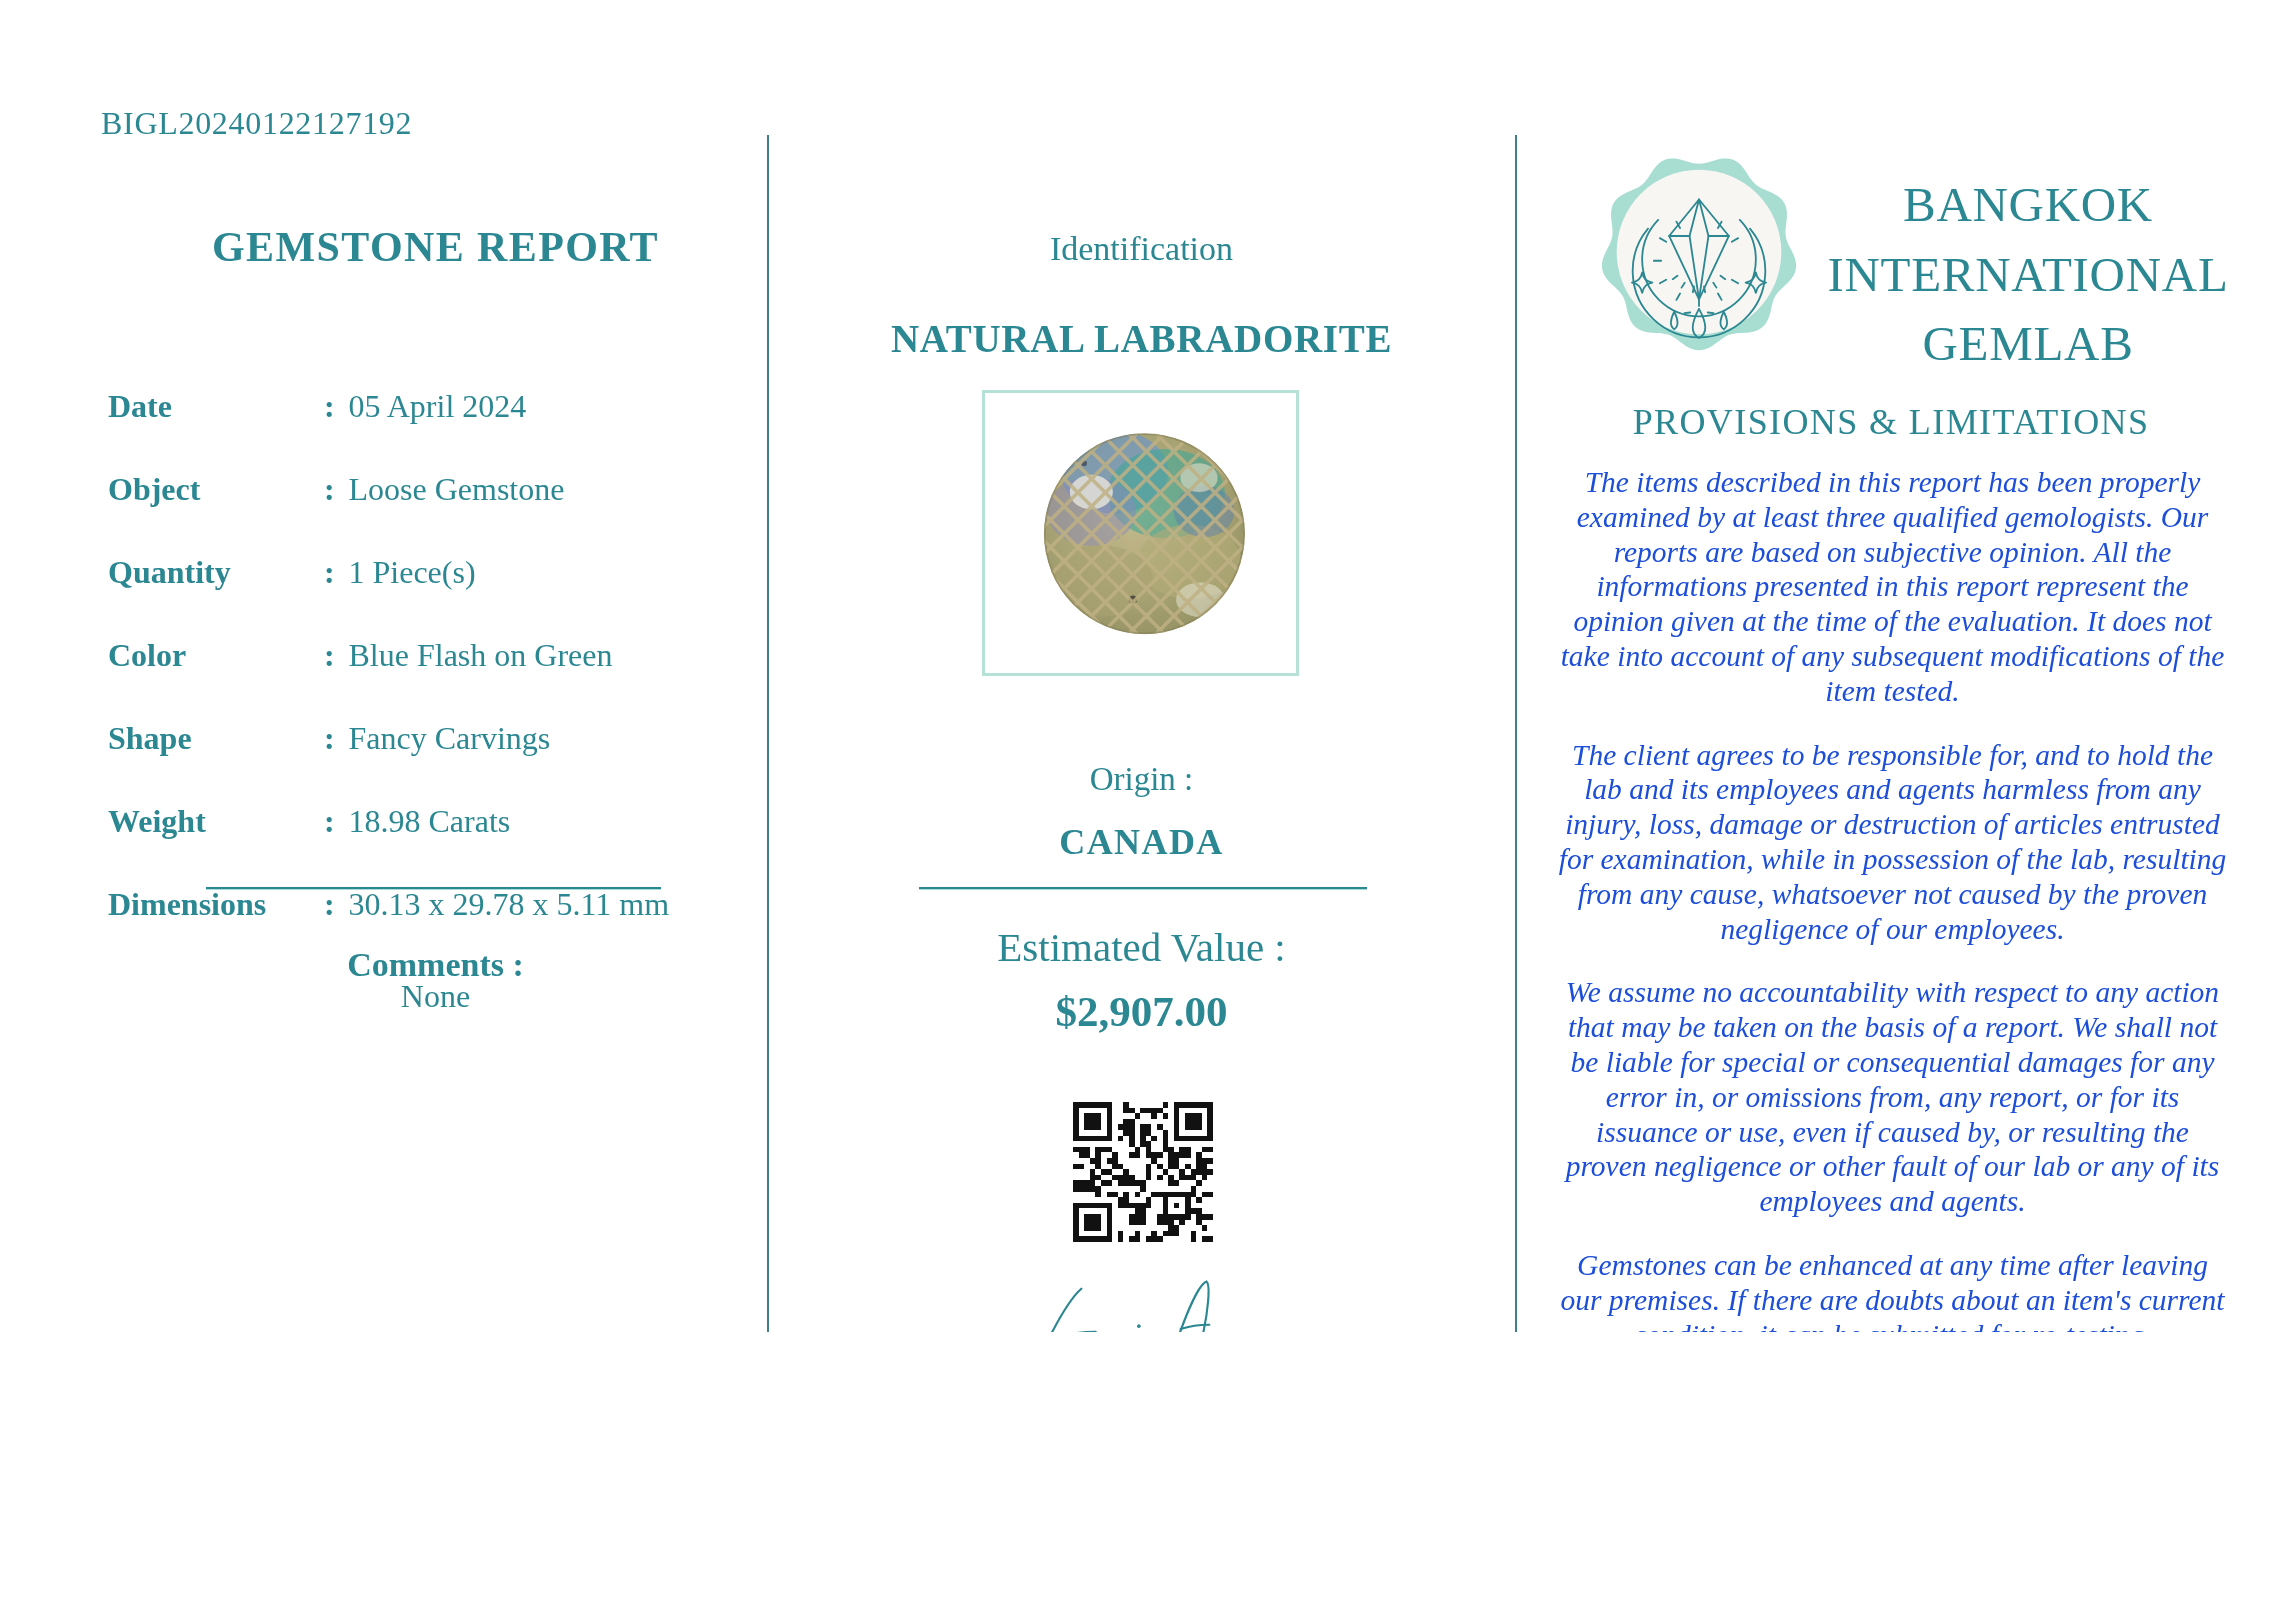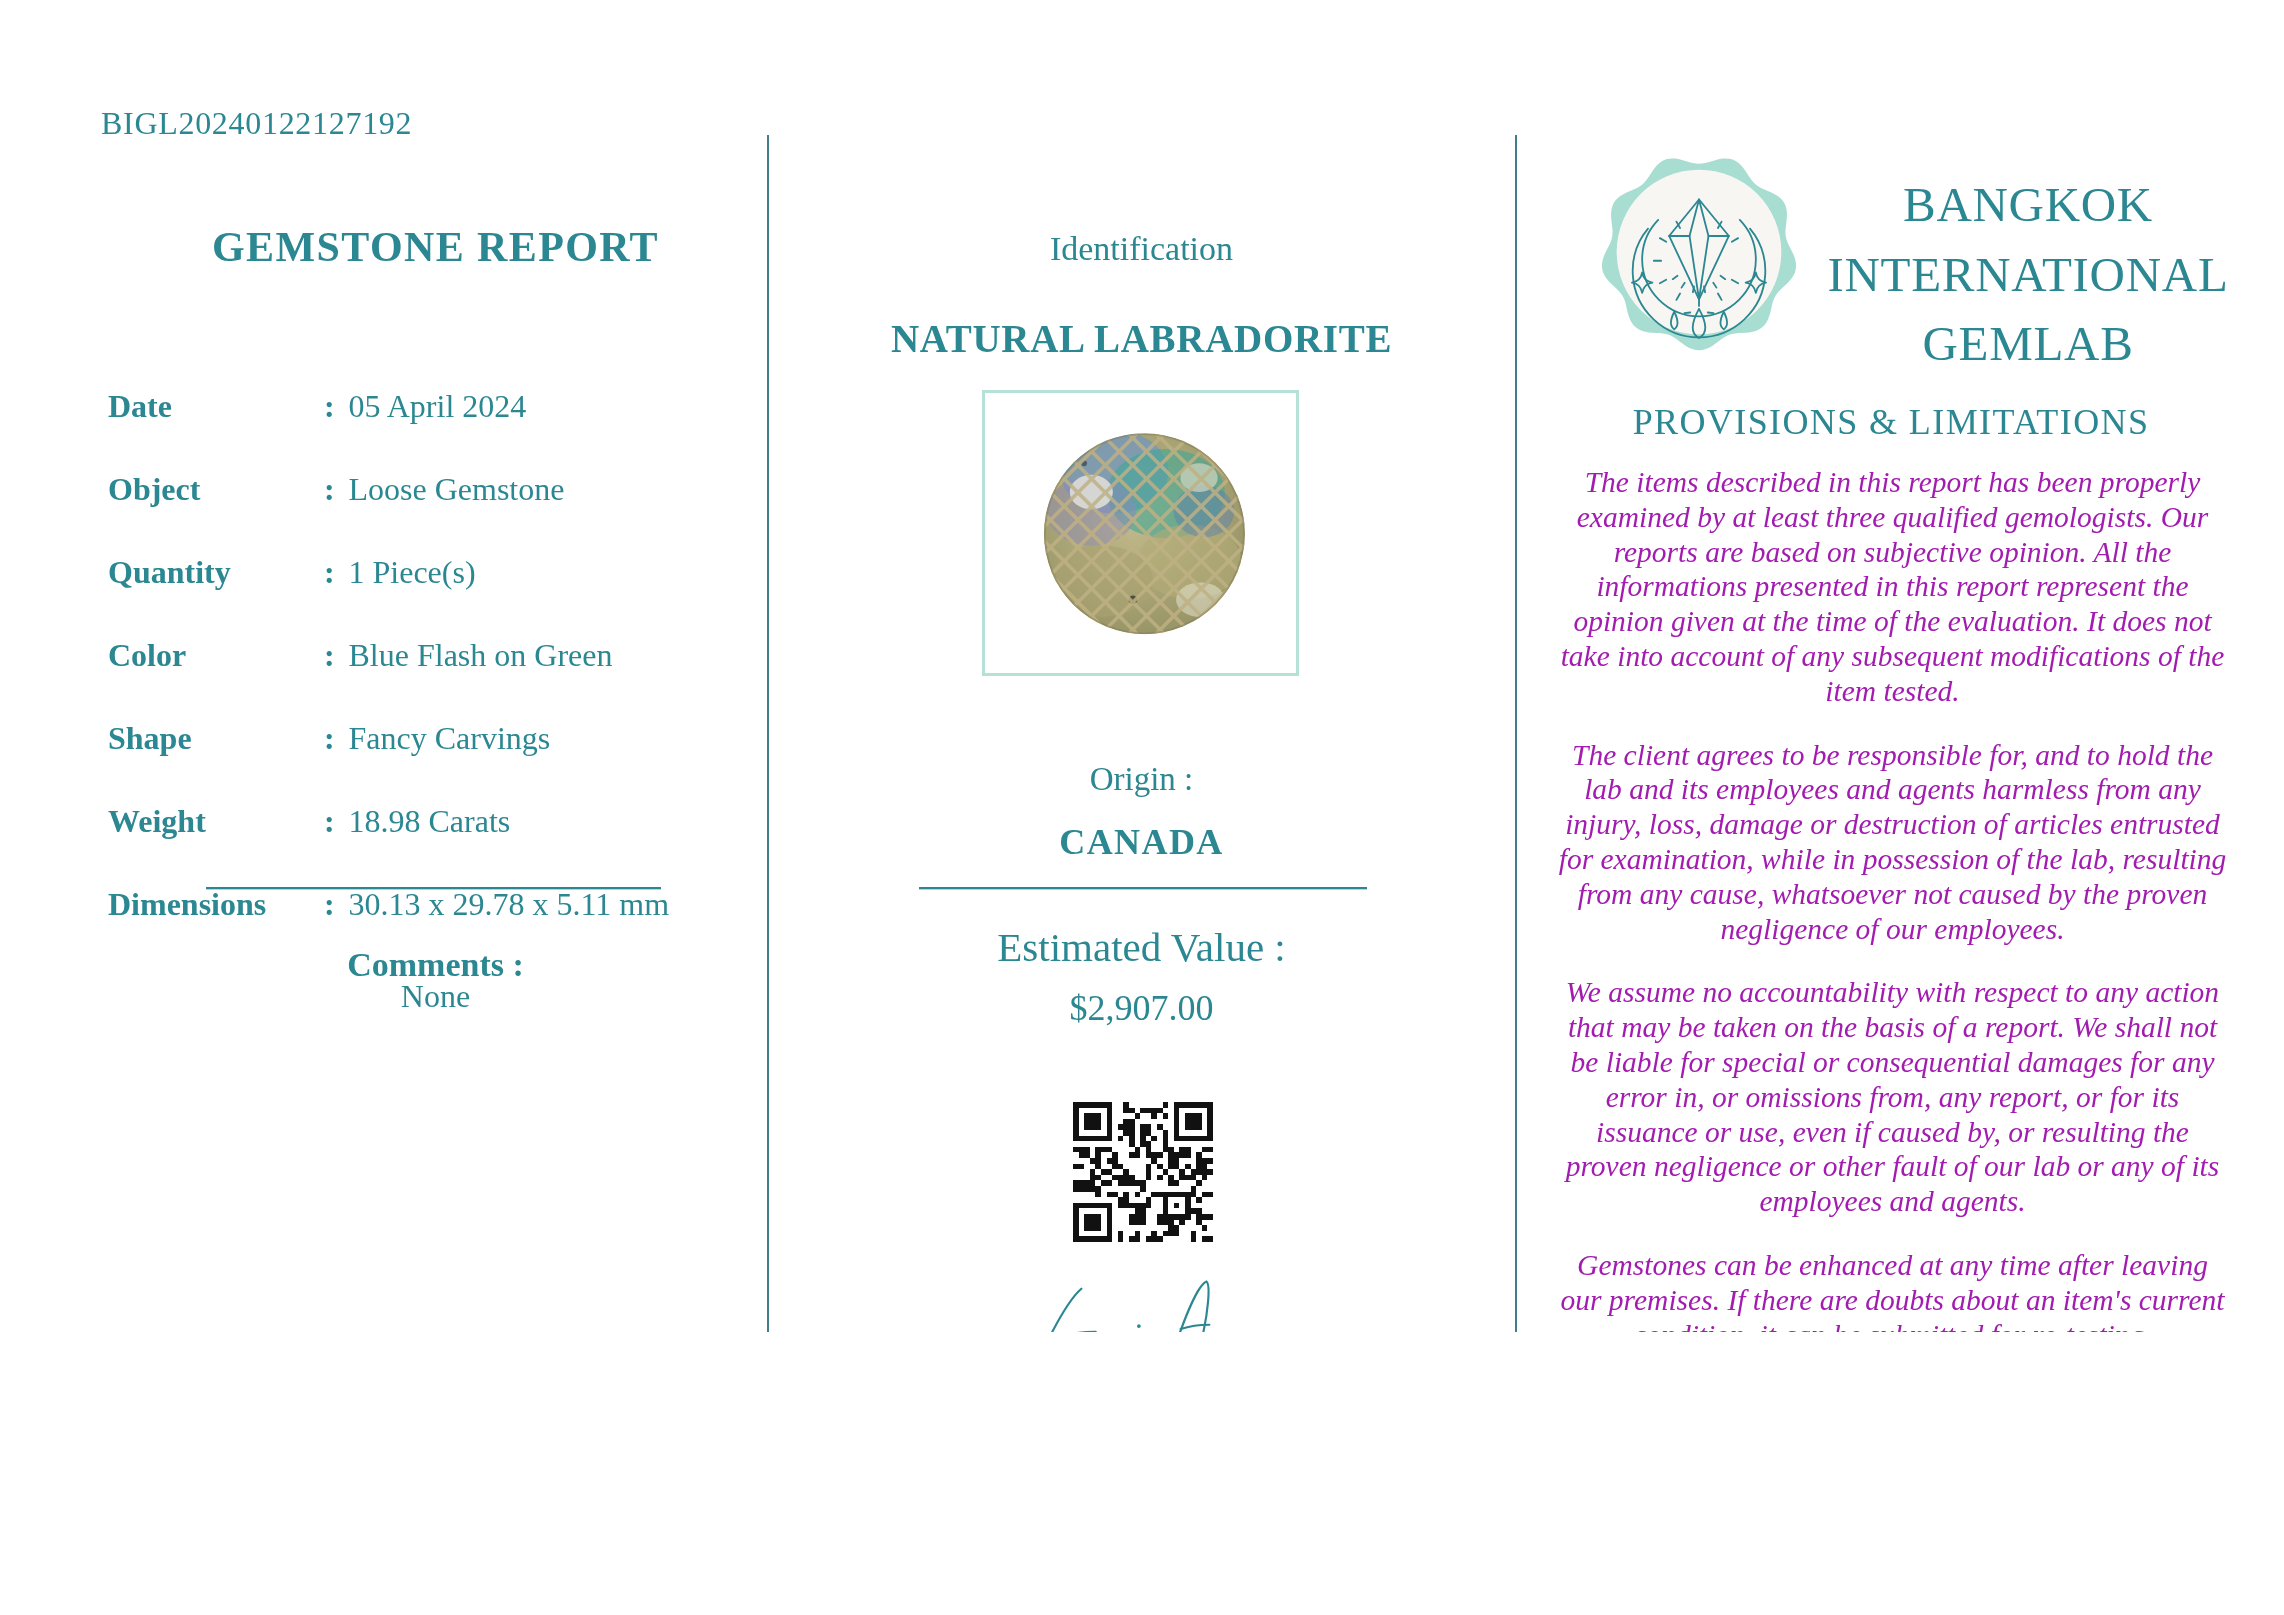--- a/index.html
+++ b/index.html
@@ -37,35 +37,35 @@
   .vdiv2{left:1515px;}
 
   
   .mcol{left:798px;width:687px;}
   .ident-label{top:230px;font-size:34px;}
   .ident-name{top:316px;font-size:39px;font-weight:bold;letter-spacing:0.7px;}
   .gem-frame{left:982px;top:390px;width:311px;height:280px;border:3.6px solid #b5e1d6;}
   .origin-label{top:761px;font-size:33px;}
   .origin-value{top:821px;font-size:36px;font-weight:bold;letter-spacing:1.4px;}
   .est-label{top:923px;font-size:41px;}
-  .est-value{top:987px;font-size:36px;font-weight:normal;}
+  .est-value{top:987px;font-size:43px;font-weight:bold;}
   .qr{left:1073px;top:1102px;}
   .signature{left:1018px;top:1260px;}
   .gemologist{top:1401px;font-size:44px;font-family:Liberation Mono, monospace;}
 
   
   .logo{left:1597px;top:150px;}
   .lab-name{left:1818px;top:170px;width:420px;font-size:49px;line-height:1.42;letter-spacing:0.7px;}
   .provisions-title{left:1546px;top:401px;width:690px;font-size:36px;letter-spacing:1.4px;}
   .paras{left:1553px;top:465px;width:679px;}
   .paras p{
     margin:0 0 29px 0;
     font-size:29.5px;line-height:1.18;
     font-style:italic;text-align:center;
-    color:#a21caf;
+    color:#1d4ed8;
   }
 </style>
 </head>
 <body>
 
 <div class="page">
 
   <div class="abs cert-no">BIGL20240122127192</div>
 
   <div class="abs vdiv vdiv1"></div>

